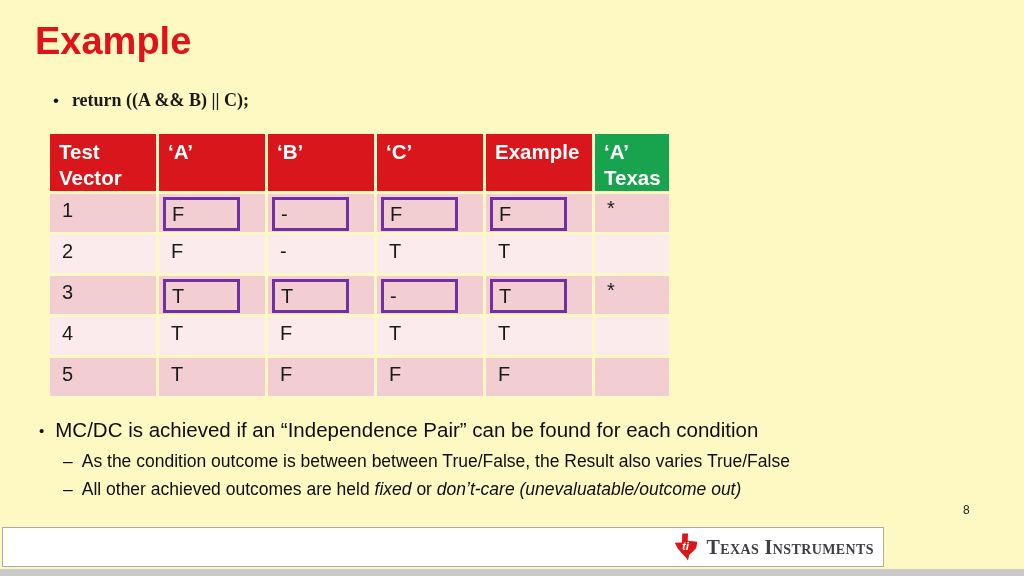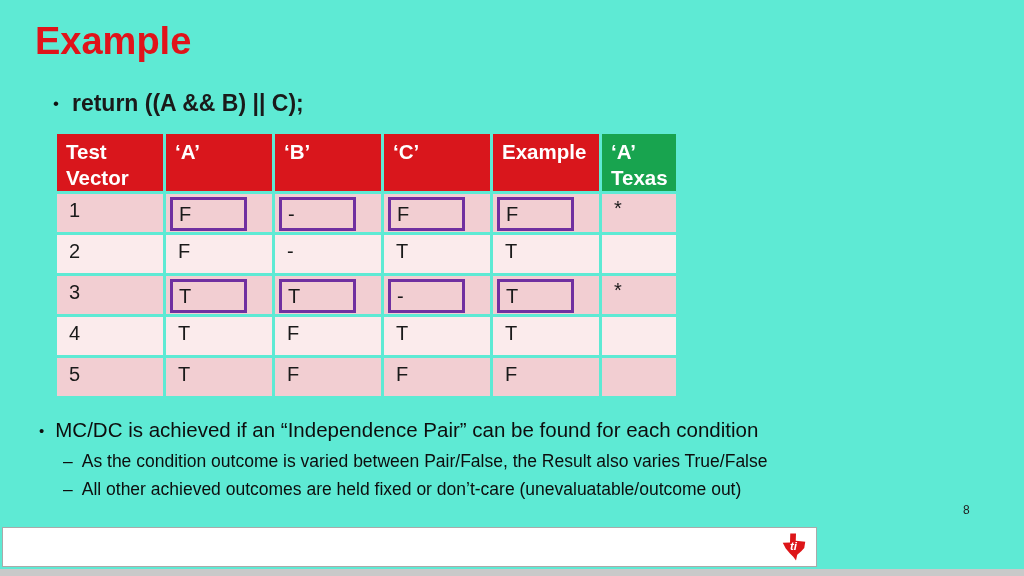--- a/index.html
+++ b/index.html
@@ -1,33 +1,33 @@
 <!DOCTYPE html>
 <html><head>
 <meta charset="utf-8">
 <style>
   * { margin:0; padding:0; box-sizing:border-box; }
   html,body { background:#fff; }
   .slide {
-    position:relative; width:1024px; height:576px; background:#5eead4;
+    position:relative; width:1024px; height:576px; background:#fef9c3;
     font-family:"Liberation Sans", sans-serif; overflow:hidden;
   }
   .title {
     position:absolute; left:35px; top:20px;
     font-size:38px; font-weight:700; color:#e0131a; letter-spacing:0px;
   }
   .code-line {
     position:absolute; left:53px; top:90px; display:flex; align-items:center;
   }
   .code-line .dot { font-size:17px; color:#111; margin-right:13px; }
   .code-line .code {
-    font-family:Liberation Sans, sans-serif; font-size:23px; font-weight:600; color:#1a1a1a;
+    font-family:Liberation Serif, serif; font-size:18px; font-weight:600; color:#1a1a1a;
   }
   table.mcdc {
-    position:absolute; left:54px; top:131px;
+    position:absolute; left:47px; top:131px;
     border-collapse:separate; border-spacing:3px; table-layout:fixed;
   }
   table.mcdc th, table.mcdc td { vertical-align:top; text-align:left; }
   table.mcdc th {
     height:54px; background:#d9161c; color:#ffffff;
     font-size:20.5px; font-weight:700; line-height:26px; padding:5px 0 0 9px;
   }
   table.mcdc th.pair-h { background:#18a44f; }
   table.mcdc td { height:38px; font-size:20px; color:#1a1a1a; }
   tr.row-odd td  { background:#f2ced2; }
@@ -43,26 +43,26 @@
     position:absolute; left:39px; top:418px; display:flex; align-items:center;
     font-size:20.5px; color:#0d0d0d;
   }
   .bullet-main .dot { font-size:15px; margin-right:11px; }
   .sub-bullet {
     position:absolute; display:flex; font-size:17.5px; color:#0d0d0d;
   }
   .sub-bullet .dash { margin-right:9px; }
   .sub1 { left:63px; top:451px; }
   .sub2 { left:63px; top:479px; }
-  .em { }
+  .em { font-style:italic; }
   .page-number {
     position:absolute; left:963px; top:503px; font-size:12px; color:#222222;
   }
   .footer-bar {
-    position:absolute; left:2px; top:527px; width:815px; height:40px;
+    position:absolute; left:2px; top:527px; width:882px; height:40px;
     background:#ffffff; border:1px solid #aaaaaa;
     display:flex; align-items:center; justify-content:flex-end; padding-right:9px;
   }
   .ti-logo { display:flex; align-items:center; gap:7px; }
   .ti-logo svg { display:block; }
   .ti-wordmark {
     font-family:"Liberation Serif", serif; font-variant:small-caps;
     font-weight:700; font-size:20px; color:#3d3d45; letter-spacing:0.4px;
   }
   .bottom-strip {
@@ -174,34 +174,35 @@
   </tbody>
     </table>
 
   <div class="bullet-main">
     <span class="dot">•</span>
     <span>MC/DC is achieved if an “Independence Pair” can be found for each condition</span>
   </div>
 
   <div class="sub-bullet sub1">
     <span class="dash">–</span>
-    <span>As the condition outcome is varied between Pair/False, the Result also varies True/False</span>
+    <span>As the condition outcome is between between True/False, the Result also varies True/False</span>
   </div>
 
   <div class="sub-bullet sub2">
     <span class="dash">–</span>
     <span><span>All other achieved outcomes are held </span><span class="em">fixed</span><span> or </span><span class="em">don’t-care (unevaluatable/outcome out)</span></span>
   </div>
 
   <div class="page-number">8</div>
 
   <div class="footer-bar">
     <div class="ti-logo">
       <svg width="25" height="28" viewBox="0 0 100 112">
         <path fill="#dd1518" d="M33,2 L56,2 L55,31 L93,35 L89,60 L77,73 L61,87 L56,110 L45,95 L31,81 L15,62 L3,39 L32,38 Z"></path>
         <text x="46" y="66" font-size="46" fill="#ffffff" font-family="Liberation Sans, sans-serif" font-weight="bold" font-style="italic" text-anchor="middle">ti</text>
       </svg>
+      <span class="ti-wordmark">Texas Instruments</span>
     </div>
   </div>
 
   <div class="bottom-strip"></div>
 
 </div>
 
 </body></html>

